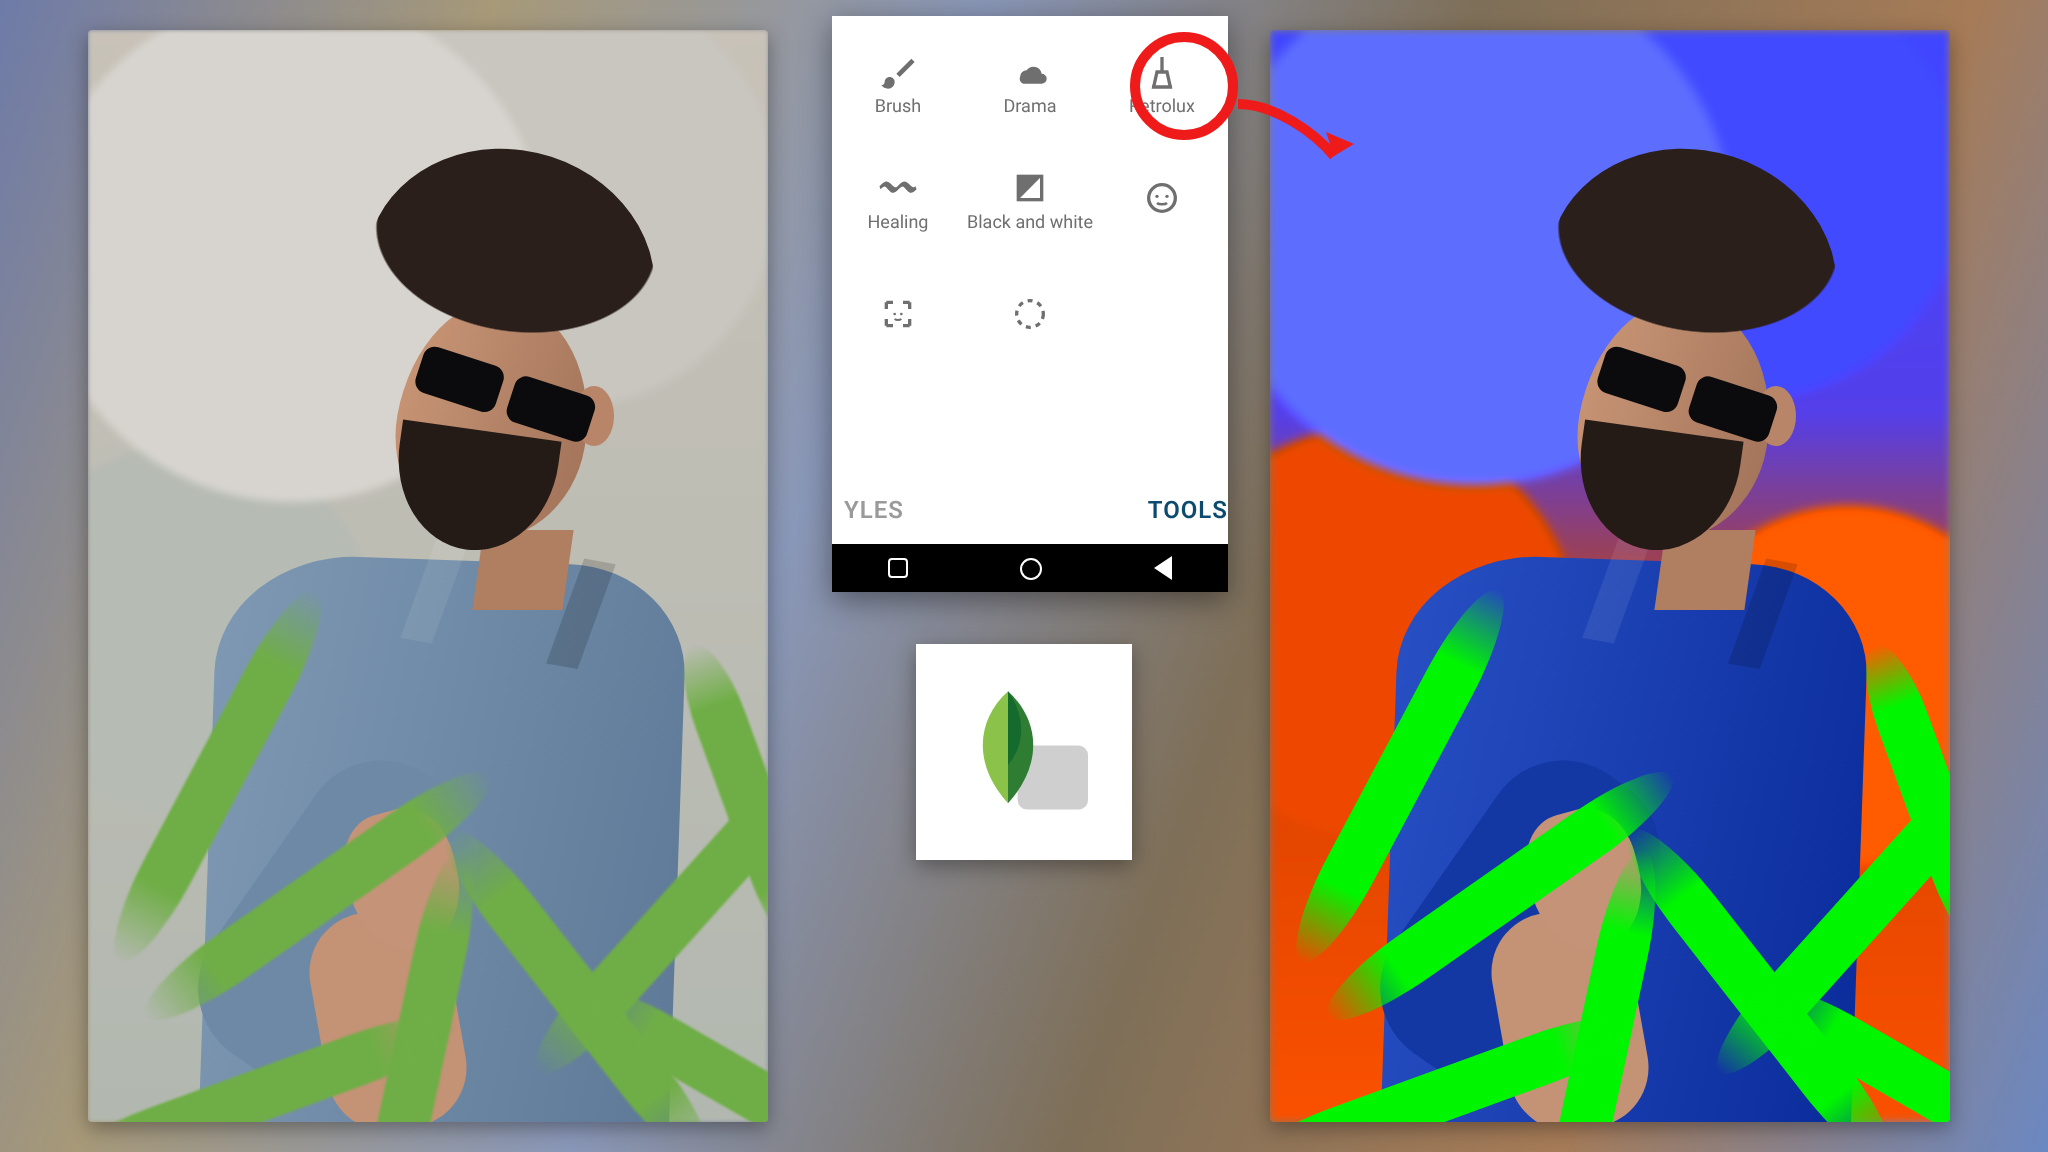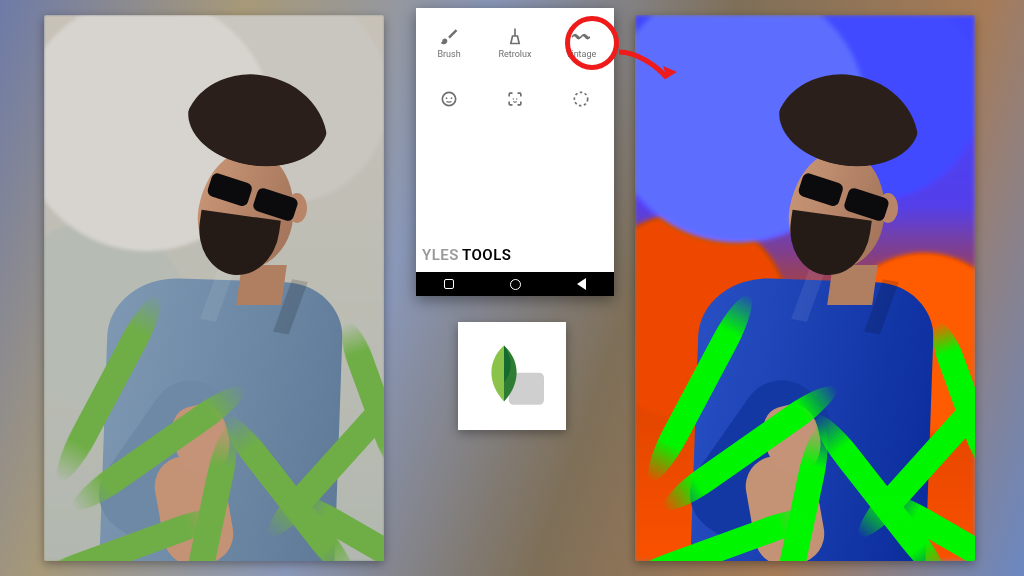--- a/index.html
+++ b/index.html
@@ -91,23 +91,23 @@
              background:#fff; box-shadow:0 4px 14px rgba(0,0,0,.4);}
     .tool-grid { position:absolute; left:0; top:6px; right:0; bottom:58px;
                  display:grid; grid-template-columns:repeat(3,1fr);
                  grid-auto-rows:58px; }
     .tool { display:flex; flex-direction:column; align-items:center; justify-content:center;
             gap:4px; color:#6f6f6f; font-size:9px; text-align:center; line-height:1.05;
             cursor:pointer;}
     .tool svg, .tool .glyph { width:20px; height:20px; display:block; }
     .glyph { font-size:18px; line-height:20px; color:#6f6f6f;}
     .tabs { position:absolute; left:0; right:0; bottom:24px; height:34px;
-            display:flex; align-items:center; font-size:15px; font-weight:600; letter-spacing:.5px;}
+            display:flex; align-items:center; font-size:12px; font-weight:600; letter-spacing:.5px;}
     .tab-left  { width:46px; text-align:left;  padding-left:6px; color:#9a9a9a;}
-    .tab-right { flex:1; text-align:left; color:#000000;}
+    .tab-right { flex:1; text-align:right; color:#0c4a6e;}
     .android-bar { position:absolute; left:0; right:0; bottom:0; height:24px;
                    background:#000; display:flex; align-items:center; justify-content:space-around;}
     .android-bar span{ color:#fff; font-size:12px;}
     .nav-sq{ width:10px; height:10px; border:1.5px solid #fff; border-radius:2px;}
     .nav-o { width:11px; height:11px; border:1.5px solid #fff; border-radius:50%;}
     .nav-tr{ width:0;height:0;border-top:6px solid transparent;border-bottom:6px solid transparent;border-right:9px solid #fff;}
 
     
     .circle-mark { position:absolute; left:565px; top:16px; width:54px; height:54px;
                    border:5px solid #ef1a1a; border-radius:50%; }
@@ -191,34 +191,47 @@
       <div class="tool">
         <svg viewBox="0 0 24 24">
             <path fill="#6f6f6f" d="M20 4l-9 9 0 0 2 2 9-9-2-2zM7 15c-1.7 0-3 1.3-3 3 0 1.3-1.2 2-2 2 .9 1.2 2.4 2 4 2 2.2 0 4-1.8 4-4 0-1.7-1.3-3-3-3z"></path>
           </svg>
         <span>Brush</span>
       </div>
 
 
 
 
+      <div class="tool">
+        <svg viewBox="0 0 24 24">
+            <path fill="#6f6f6f" d="M6 15a4 4 0 014-4 5 5 0 019 2 3 3 0 010 6H8a3 3 0 01-2-4z"></path>
+          </svg>
+        <span>Drama</span>
+      </div>
 
       <div class="tool">
         <svg viewBox="0 0 24 24">
             <path fill="none" stroke="#6f6f6f" stroke-width="2" d="M12 3v9M6 21h12M9 12h6l2 9H7l2-9z"></path>
           </svg>
         <span>Retrolux</span>
       </div>
 
       <div class="tool">
         <span class="glyph">〰</span>
-        <span>Vintage</span>
-      </div>
-
-
+        <span>Healing</span>
+      </div>
+
+
+      <div class="tool">
+        <svg viewBox="0 0 24 24">
+            <rect x="5" y="5" width="14" height="14" fill="none" stroke="#6f6f6f" stroke-width="2"></rect>
+            <path fill="#6f6f6f" d="M5 5h14L5 19z"></path>
+          </svg>
+        <span>Black and white</span>
+      </div>
 
       <div class="tool">
         <svg viewBox="0 0 24 24">
             <circle cx="12" cy="12" r="8" fill="none" stroke="#6f6f6f" stroke-width="2"></circle>
             <circle cx="9" cy="11" r="1" fill="#6f6f6f"></circle>
             <circle cx="15" cy="11" r="1" fill="#6f6f6f"></circle>
             <path d="M9 15c1 1 5 1 6 0" fill="none" stroke="#6f6f6f" stroke-width="1.5"></path>
           </svg>
         <span></span>
       </div>

